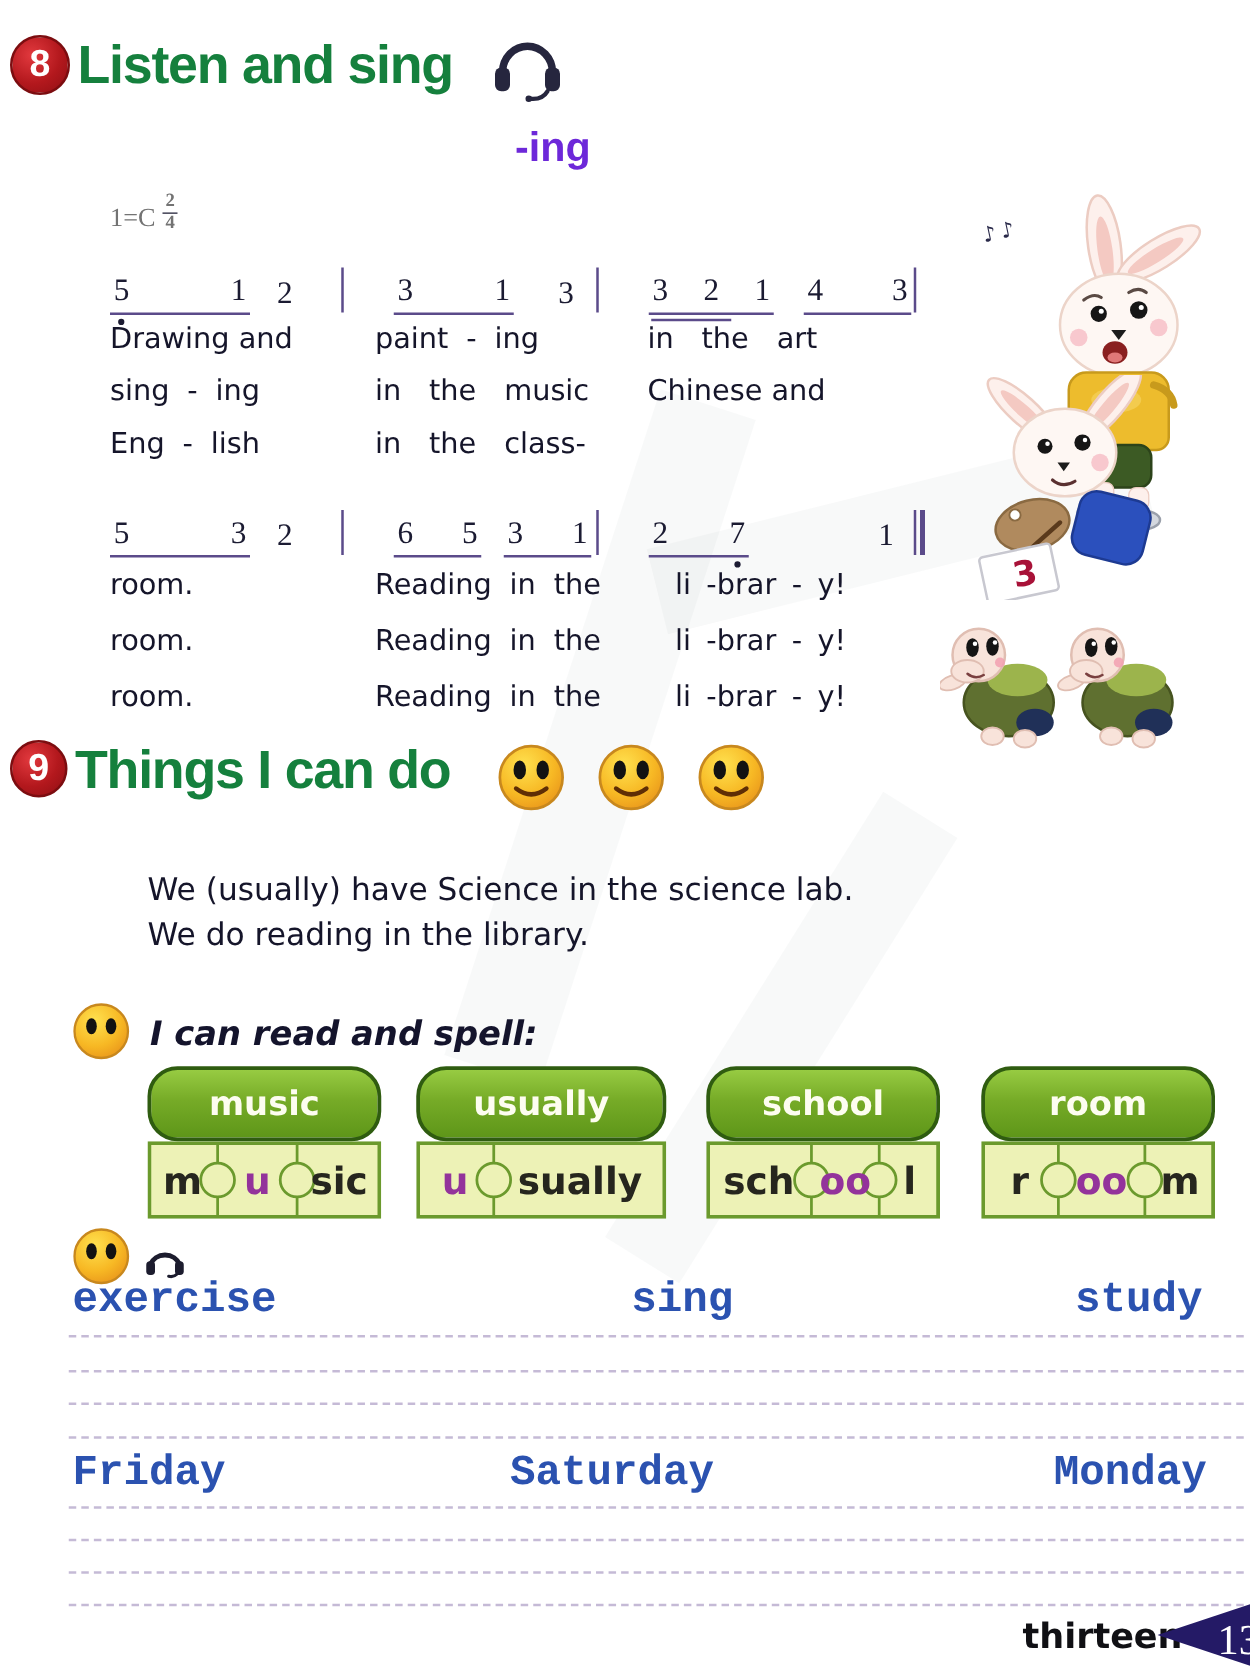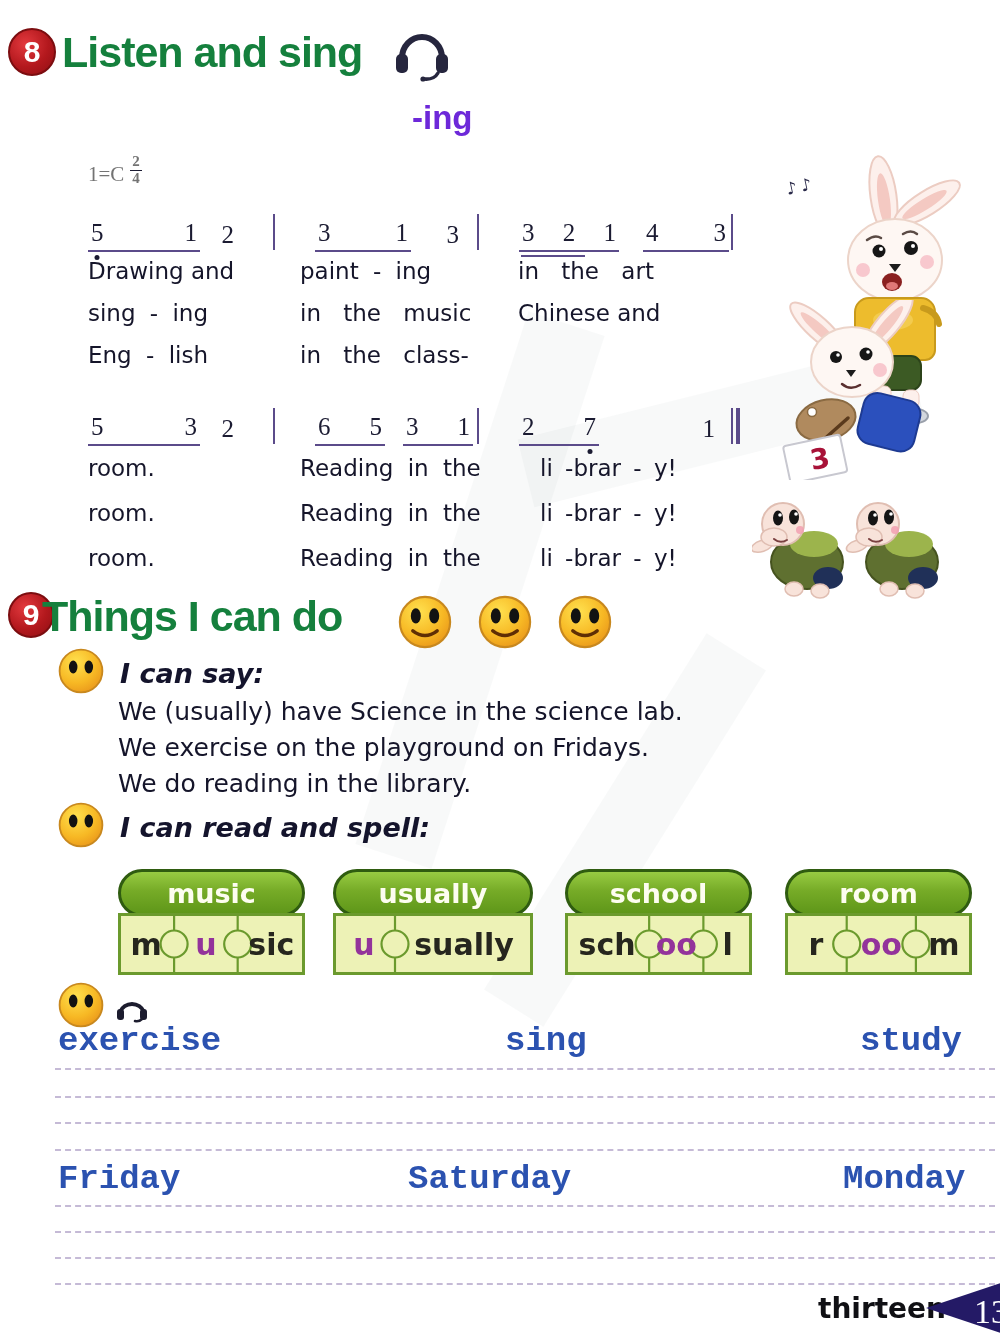--- a/index.html
+++ b/index.html
@@ -45,24 +45,24 @@
 
   .music-notes { position:absolute; left:786px; top:176px; color:#2a2a4a; font-size:17px; transform:rotate(-12deg); letter-spacing:4px; }
 
   
   .title-smileys { position:absolute; left:398px; top:595px; display:flex; gap:26px; }
   .canrow { position:absolute; left:58px; display:flex; align-items:center; gap:16px; }
   .canrow .lbl { font:italic 600 27px "DejaVu Sans", sans-serif; color:#14142c; white-space:nowrap; }
   .sentences { position:absolute; left:118px; top:694px; font:500 25px/36px "DejaVu Sans", sans-serif; color:#15152a; }
   .sentences p { margin:0; }
 
-  .pill { position:absolute; height:48px; border:3px solid #2f5c10; border-radius:24px;
+  .pill { position:absolute; height:60px; border:3px solid #2f5c10; border-radius:24px;
     background:linear-gradient(180deg,#97cb42 0%, #76ab27 45%, #5e9619 100%);
     color:#fdfdf0; display:flex; align-items:center; justify-content:center;
-    font:600 27px "DejaVu Sans", sans-serif;margin-top:16px; }
+    font:600 27px "DejaVu Sans", sans-serif; }
   .puzzle { position:absolute; }
 
   .word-row { position:absolute; font:600 34px "Liberation Mono", monospace; color:#2b52b0; white-space:nowrap; }
 
   .wline { position:absolute; left:55px; right:5px; border-top:2px dashed #b7aacd; opacity:.8; height:0; }
 
   .footer-word { position:absolute; left:818px; top:1292px; font:600 28px "DejaVu Sans", sans-serif; color:#101014; }
   .corner { position:absolute; right:-10px; bottom:0; }
 </style>
 </head>
@@ -278,21 +278,21 @@
       <ellipse cx="42" cy="35" rx="5" ry="7.5" fill="#141414"></ellipse>
         <circle cx="44" cy="32" r="1.8" fill="#fff"></circle>
       <path d="M22,57 q6,5 13,1" stroke="#7a4040" stroke-width="2" fill="none" stroke-linecap="round"></path>
       <circle cx="48" cy="48" r="4" fill="#f2a0b0" opacity=".85"></circle>
       <ellipse cx="42" cy="107" rx="9" ry="7" fill="#f8e3da" stroke="#e0beb2" stroke-width="1.5"></ellipse>
       <ellipse cx="68" cy="109" rx="9" ry="7" fill="#f8e3da" stroke="#e0beb2" stroke-width="1.5"></ellipse>
     </g>
   </svg>
 
   <div class="badge" style="left:8px; top:592px; width:46px; height:46px;">9</div>
-  <div class="sec-title" style="left:42px; top:592px;text-align:right;">Things I can do</div>
+  <div class="sec-title" style="left:60px; top:592px;text-align:right;">Things I can do</div>
   <div class="title-smileys" id="title-smileys">
       <span><svg width="54" height="54" viewBox="0 0 40 40">
           <defs>
             <radialGradient id="smg0" cx="38%" cy="30%" r="80%">
               <stop offset="0%" stop-color="#ffe14f"></stop>
               <stop offset="60%" stop-color="#f7b824"></stop>
               <stop offset="100%" stop-color="#e8931a"></stop>
             </radialGradient>
           </defs>
           <circle cx="20" cy="20" r="18.6" fill="url(#smg0)" stroke="#c8881e" stroke-width="1.6"></circle>
@@ -321,38 +321,22 @@
               <stop offset="100%" stop-color="#e8931a"></stop>
             </radialGradient>
           </defs>
           <circle cx="20" cy="20" r="18.6" fill="url(#smg2)" stroke="#c8881e" stroke-width="1.6"></circle>
           <ellipse cx="13.2" cy="15.5" rx="3.7" ry="5.6" fill="#121212"></ellipse>
           <ellipse cx="26.8" cy="15.5" rx="3.7" ry="5.6" fill="#121212"></ellipse>
           <path d="M11,26.5 Q20,33.5 29,26.5" fill="none" stroke="#5f2e05" stroke-width="2.6" stroke-linecap="round"></path>
         </svg></span>
     </div>
 
-  <div class="canrow" style="top:648px;">
-    <span id="sm-say"><svg width="46" height="46" viewBox="0 0 40 40">
-          <defs>
-            <radialGradient id="smg3" cx="38%" cy="30%" r="80%">
-              <stop offset="0%" stop-color="#ffe14f"></stop>
-              <stop offset="60%" stop-color="#f7b824"></stop>
-              <stop offset="100%" stop-color="#e8931a"></stop>
-            </radialGradient>
-          </defs>
-          <circle cx="20" cy="20" r="18.6" fill="url(#smg3)" stroke="#c8881e" stroke-width="1.6"></circle>
-          <ellipse cx="13.2" cy="16.5" rx="3.7" ry="5.6" fill="#121212"></ellipse>
-          <ellipse cx="26.8" cy="16.5" rx="3.7" ry="5.6" fill="#121212"></ellipse>
-        </svg></span>
-    <span class="lbl">I can say:</span>
-  </div>
   <div class="sentences">
     <p>We (usually) have Science in the science lab.</p>
-    <p>We exercise on the playground on Fridays.</p>
     <p>We do reading in the library.</p>
   </div>
 
   <div class="canrow" style="top:802px;">
     <span id="sm-spell"><svg width="46" height="46" viewBox="0 0 40 40">
           <defs>
             <radialGradient id="smg4" cx="38%" cy="30%" r="80%">
               <stop offset="0%" stop-color="#ffe14f"></stop>
               <stop offset="60%" stop-color="#f7b824"></stop>
               <stop offset="100%" stop-color="#e8931a"></stop>

